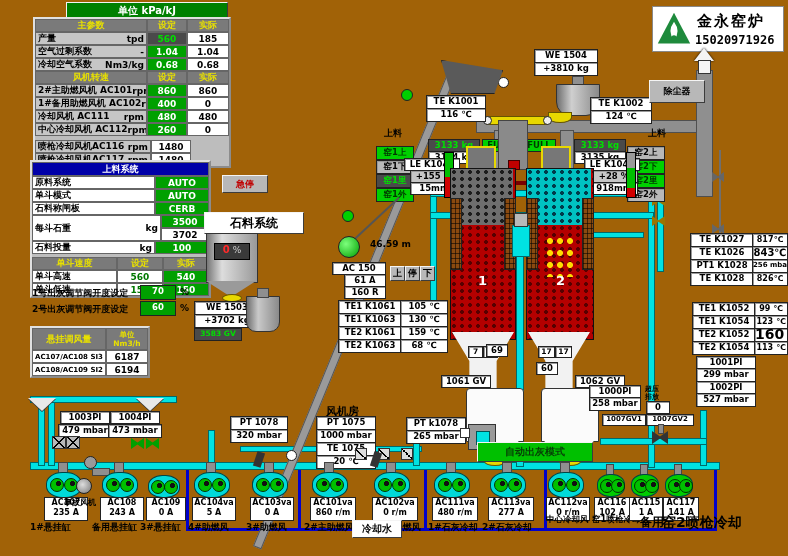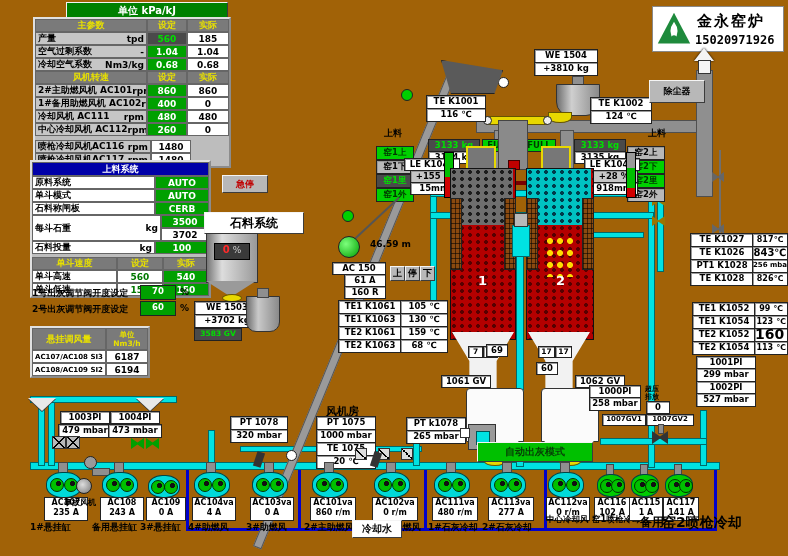--- a/index.html
+++ b/index.html
@@ -509,21 +509,21 @@
   </div>
   <div class="cn" style="left:140px;top:521px">3#悬挂缸</div>
 
   <div class="stem" style="left:206px;top:462px;width:8px;height:11px"></div>
   <div class="pumpB" style="left:194px;top:472px;width:34px;height:24px">
     <div class="eye" style="left:3px;top:5px"></div>
       <div class="eye" style="left:17px;top:5px"></div>
   </div>
   <div class="pd" style="left:192px;top:497px;width:42px;height:22px">
     <div>AC104va</div>
-      <div>4 A</div>
+      <div>5 A</div>
   </div>
   <div class="cn" style="left:188px;top:521px">4#助燃风</div>
 
   <div class="stem" style="left:264px;top:462px;width:8px;height:11px"></div>
   <div class="pumpB" style="left:252px;top:472px;width:34px;height:24px">
     <div class="eye" style="left:3px;top:5px"></div>
       <div class="eye" style="left:17px;top:5px"></div>
   </div>
   <div class="pd" style="left:250px;top:497px;width:42px;height:22px">
     <div>AC103va</div>

